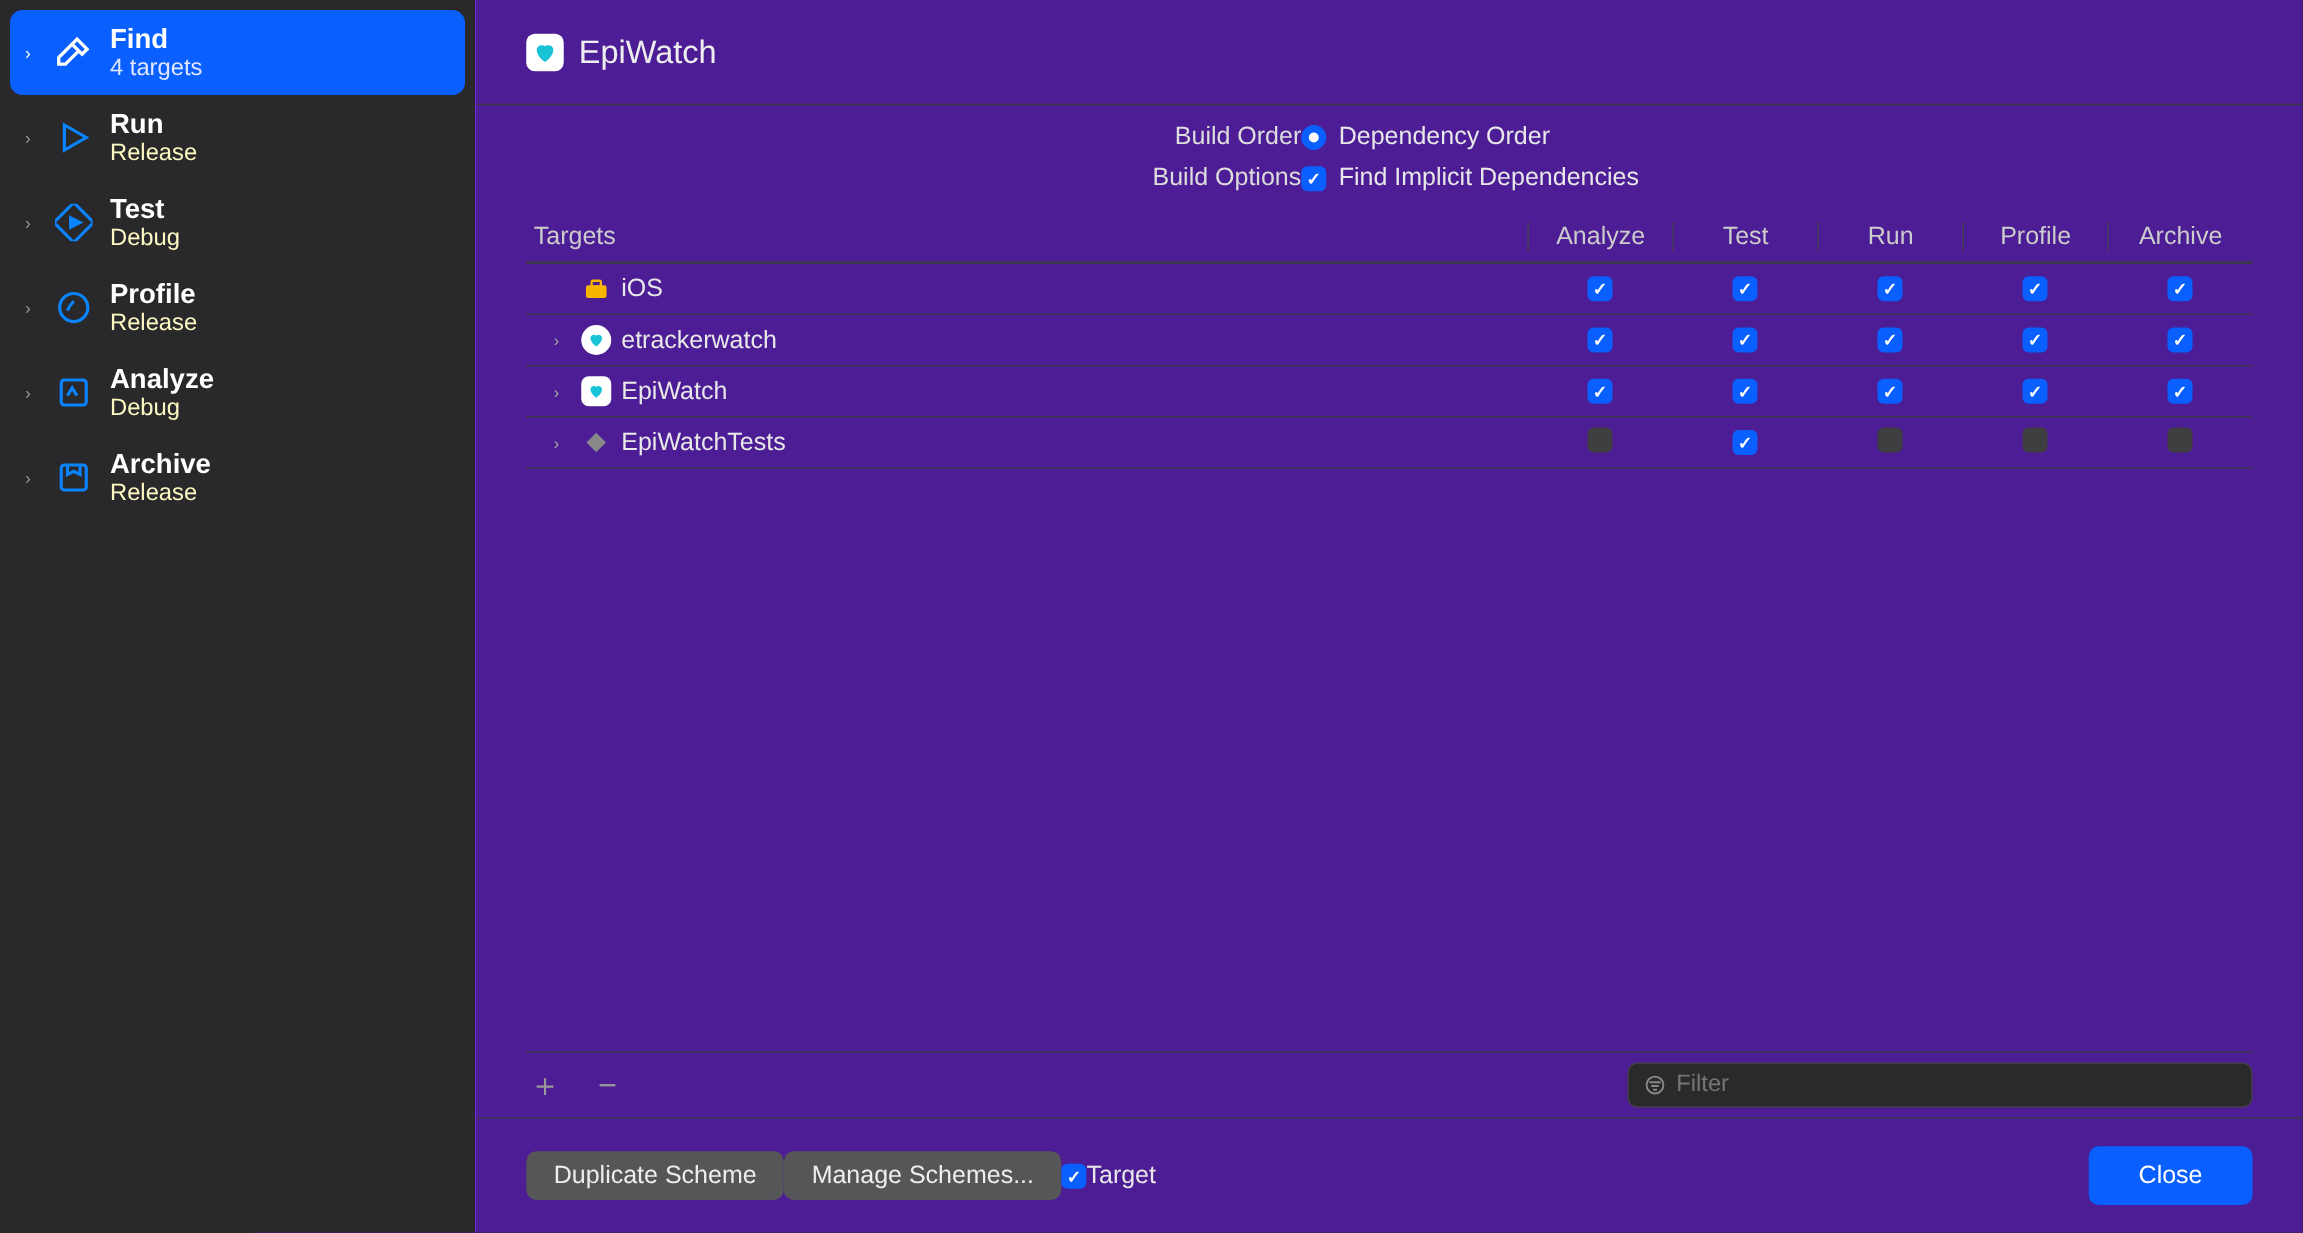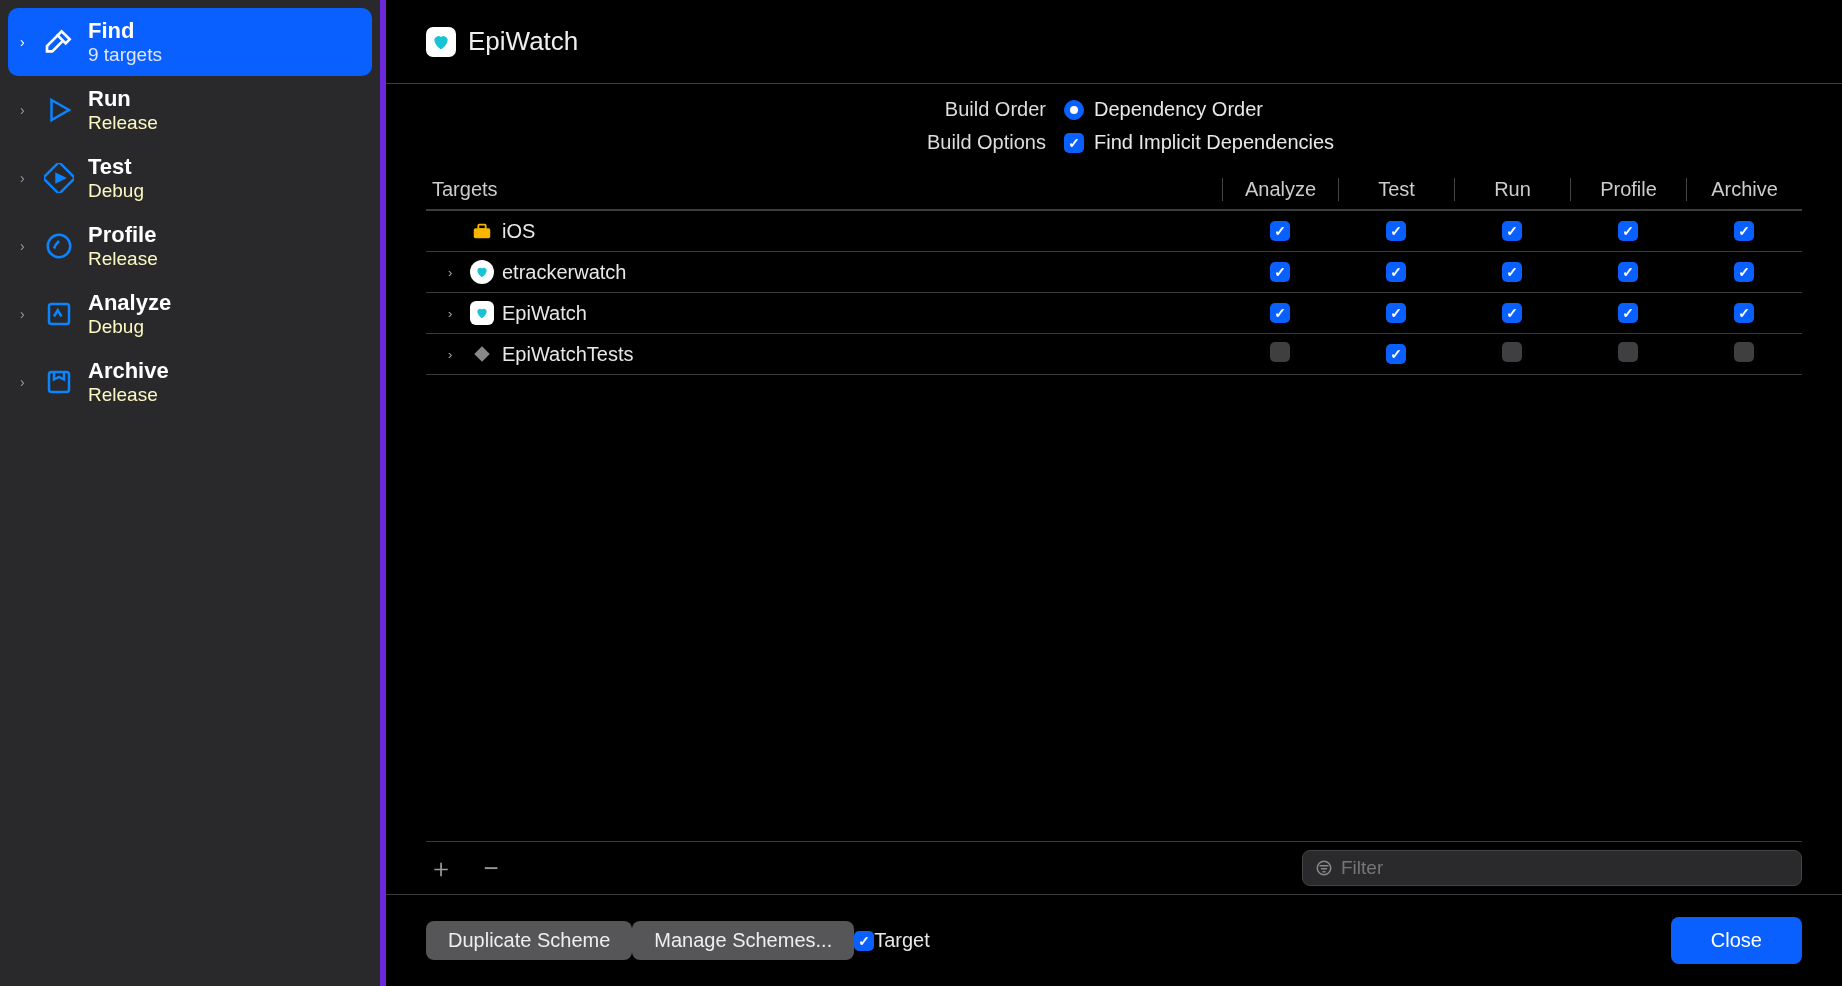--- a/index.html
+++ b/index.html
@@ -42,24 +42,24 @@
     display: flex; align-items: center; justify-content: center;
   }
   .sidebar-item .labels { display: flex; flex-direction: column; }
   .sidebar-item .title { font-size: 22px; font-weight: 600; color: #fff; }
   .sidebar-item .subtitle { font-size: 19px; color: #fef9c3; margin-top: 0px;}
   .sidebar-item.selected .subtitle { color: #e0e6ff; }
 
   
   .main {
     flex: 1;
-    background: #000000;
+    background: #4c1d95;
     display: flex;
     flex-direction: column;
-    border-left: 6px solid #6d28d9;
+    border-left: 1px solid #6d28d9;
   }
   .header {
     display: flex;
     align-items: center;
     gap: 12px;
     padding: 26px 40px 26px 40px;
     border-bottom: 1px solid #3c3c3e;
   }
   .header .app-icon {
     width: 30px; height: 30px; border-radius: 7px;
@@ -67,21 +67,21 @@
     display:flex; align-items:center; justify-content:center;
   }
   .header .app-name { font-size: 26px; color: #eee; }
 
   .options {
     padding: 14px 40px 16px 40px;
     display: flex;
     flex-direction: column;
     gap: 10px;
   }
-  .opt-row { display: flex; align-items: flex-end; gap: 18px; }
+  .opt-row { display: flex; align-items: flex-end; }
   .opt-row .opt-label {
     width: 620px; text-align: right; font-size: 20px; color: #ddd;
   }
   .opt-row .opt-val { display: flex; align-items: center; gap: 10px; font-size: 20px; }
   .radio {
     width: 20px; height: 20px; border-radius: 50%;
     border: 1px solid #666; display:inline-flex;
     align-items:center; justify-content:center;
     background:#3a3a3c;
   }
@@ -183,21 +183,21 @@
     <div class="sidebar-item selected">
       <span class="chevron">›</span>
       <span class="icon-box">
         <svg width="32" height="32" viewBox="0 0 24 24" fill="none" stroke="#fff" stroke-width="2">
             <path d="M14 4l6 6-3 3-6-6z"></path>
             <path d="M11 7L3 15v4h4l8-8"></path>
           </svg>
       </span>
       <span class="labels">
         <span class="title">Find</span>
-        <span class="subtitle">9 targets</span>
+        <span class="subtitle">4 targets</span>
       </span>
     </div>
     <div class="sidebar-item">
       <span class="chevron">›</span>
       <span class="icon-box">
         <svg width="30" height="30" viewBox="0 0 24 24" fill="none" stroke="#0a84ff" stroke-width="2">
             <polygon points="6,4 20,12 6,20"></polygon>
           </svg>
       </span>
       <span class="labels">

